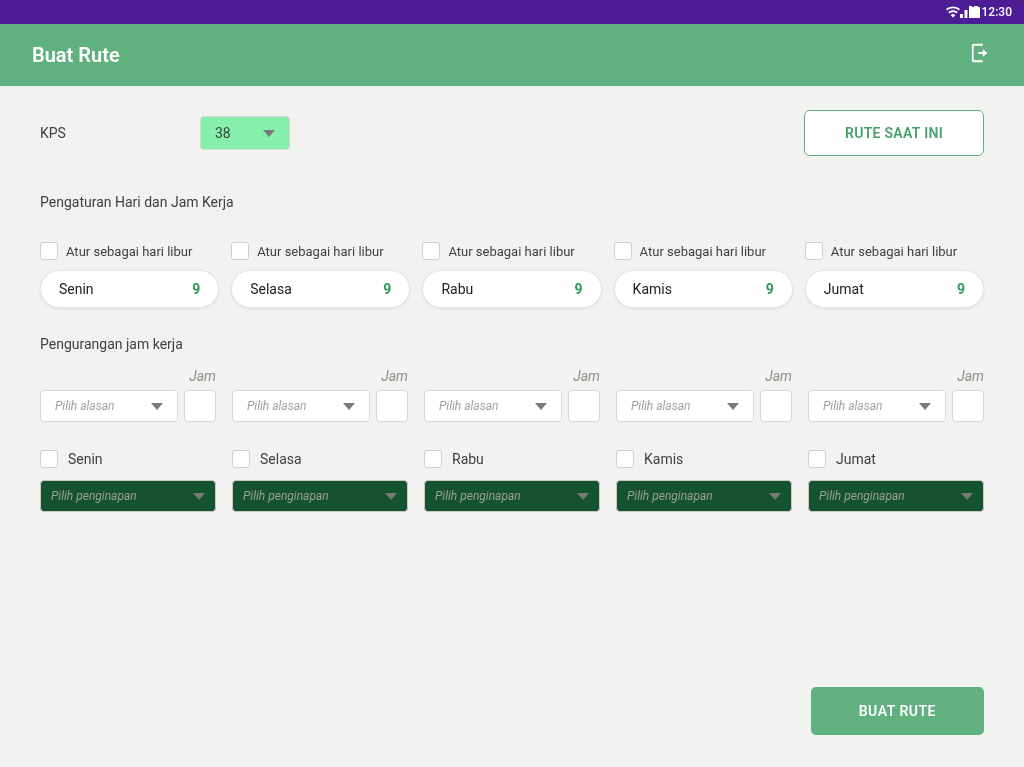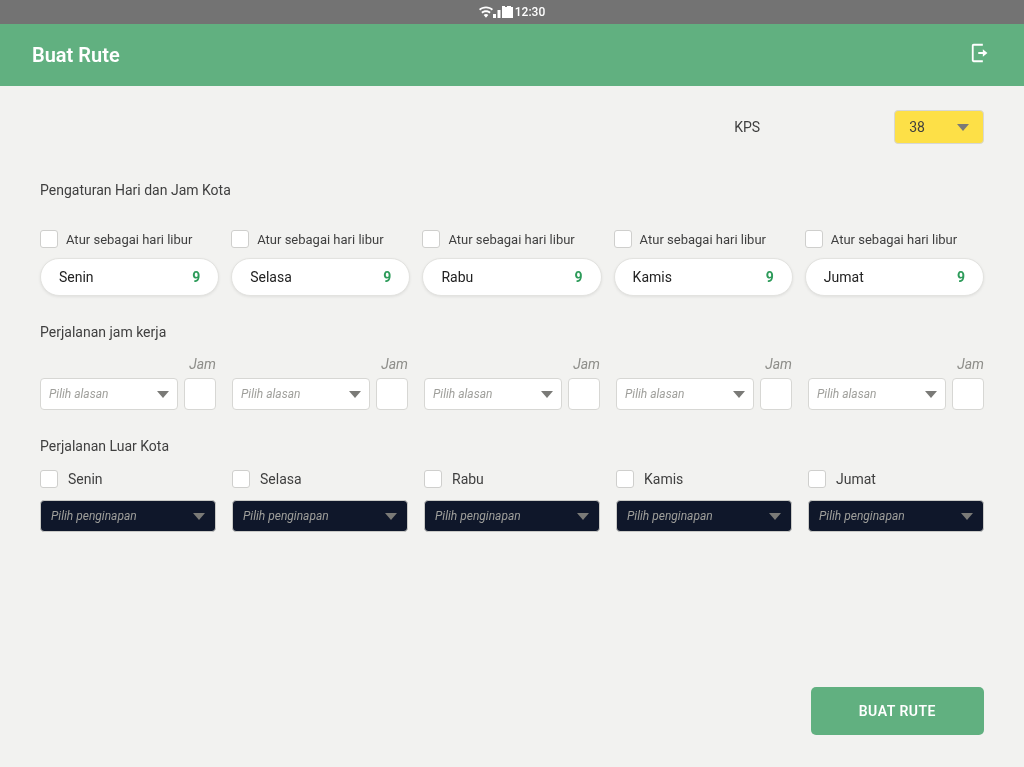--- a/index.html
+++ b/index.html
@@ -1,58 +1,58 @@
 <!DOCTYPE html>
 <html><head>
   <meta charset="utf-8">
   <style>
     * { box-sizing: border-box; margin: 0; padding: 0; font-family: -apple-system, BlinkMacSystemFont, "Segoe UI", Roboto, Helvetica, Arial, sans-serif; }
     body { width: 1024px; height: 767px; background: #f2f2f0; overflow: hidden; position: relative; }
     
-    .status-bar { height: 24px; background: #737373; display: flex; justify-content: center; align-items: center; padding: 0 12px; color: #fff; font-size: 12px; }
+    .status-bar { height: 24px; background: #4c1d95; display: flex; justify-content: flex-end; align-items: center; padding: 0 12px; color: #fff; font-size: 12px; }
     .status-bar svg { fill: #fff; }
     .status-time { font-weight: 500; margin-left: 2px; }
     
     .app-bar { height: 62px; background: #61b080; display: flex; align-items: center; justify-content: space-between; padding: 0 32px; }
     .app-title { color: #fff; font-size: 20px; font-weight: 600; }
     .exit-icon { cursor: pointer; }
     
     .content { padding: 24px 40px; }
     
     .row { display: flex; align-items: center; margin-bottom: 12px; justify-content: flex-end; }
     .kps-row { margin-bottom: 38px; }
     .kps-label { color: #3f3f3f; font-size: 14px; width: 160px; }
-    .kps-select { background: #fde047; border: 1px solid #d7d7d4; border-radius: 4px; padding: 8px 14px; display: flex; align-items: center; gap: 32px; cursor: pointer; font-size: 14px; color: #3f3f3f; }
+    .kps-select { background: #86efac; border: 1px solid #d7d7d4; border-radius: 4px; padding: 8px 14px; display: flex; align-items: center; gap: 32px; cursor: pointer; font-size: 14px; color: #3f3f3f; }
     .dropdown-arrow { width: 0; height: 0; border-left: 6px solid transparent; border-right: 6px solid transparent; border-top: 7px solid #7a7a77; }
     .current-route-btn { margin-left: auto; border: 1.5px solid #61b080; border-radius: 6px; background: #fff; color: #46a06a; font-size: 14px; font-weight: 600; padding: 14px 40px; cursor: pointer; letter-spacing: 0.3px; }
     
     .section-label { color: #3f3f3f; font-size: 14px; margin-bottom: 16px; }
     
     .days-row { display: flex; gap: 12px; margin-bottom: 28px; margin-top: 32px; }
     .day-col { flex: 1; display: flex; flex-direction: column; gap: 10px; }
     .holiday-row { display: flex; align-items: center; gap: 8px; }
     .checkbox { width: 18px; height: 18px; border: 1.5px solid #cfcfcd; border-radius: 3px; background: #fff; cursor: pointer; flex-shrink: 0; }
     .holiday-label { font-size: 13px; color: #3f3f3f; }
     .day-pill { background: #fff; border: 1px solid #e3e3e0; border-radius: 22px; padding: 10px 18px; display: flex; justify-content: space-between; align-items: center; box-shadow: 0 1px 3px rgba(0,0,0,0.08); }
     .day-name { font-size: 14px; color: #222; }
     .day-hours { font-size: 14px; font-weight: 700; color: #2d9b5a; }
     
     .reduction-row { display: flex; gap: 16px; margin-bottom: 28px; }
     .reduction-col { flex: 1; }
     .jam-label { text-align: right; font-size: 14px; color: #8d8d89; font-style: italic; margin-bottom: 6px; }
     .reduction-inputs { display: flex; gap: 6px; }
-    .reason-select { flex: 1; background: #fff; border: 1px solid #d7d7d4; border-radius: 4px; padding: 8px 8px; display: flex; align-items: center; justify-content: space-between; cursor: pointer; }
+    .reason-select { flex: 1; background: #fff; border: 1px solid #d7d7d4; border-radius: 4px; padding: 8px 14px; display: flex; align-items: center; justify-content: space-between; cursor: pointer; }
     .reason-placeholder { font-size: 12px; color: #9f9f9b; font-style: italic; }
     .jam-input { width: 32px; background: #fff; border: 1px solid #d7d7d4; border-radius: 4px; }
     
     .travel-row { display: flex; gap: 16px; }
     .travel-col { flex: 1; display: flex; flex-direction: column; gap: 12px; }
     .travel-day-row { display: flex; align-items: center; gap: 10px; }
     .travel-day-label { font-size: 14px; color: #3f3f3f; }
-    .lodging-select { background: #0f172a; border: 1px solid #c9c9c6; border-radius: 4px; padding: 8px 10px; display: flex; align-items: center; justify-content: space-between; cursor: not-allowed; }
+    .lodging-select { background: #14532d; border: 1px solid #c9c9c6; border-radius: 4px; padding: 8px 10px; display: flex; align-items: center; justify-content: space-between; cursor: not-allowed; }
     .lodging-placeholder { font-size: 12px; color: #9f9f9b; font-style: italic; }
     
     .create-btn { position: absolute; right: 40px; bottom: 32px; background: #61b080; color: #fff; border: none; border-radius: 5px; padding: 16px 48px; font-size: 14px; font-weight: 600; letter-spacing: 0.5px; cursor: pointer; }
   </style>
 </head>
 <body>
 
 <div class="status-bar">
   <svg width="14" height="12" viewBox="0 0 24 20">
       <path d="M12 20l-4-5c2-2 6-2 8 0l-4 5zm-8-10c4-4 12-4 16 0l-2 2.5c-3-3-9-3-12 0L4 10zm-4-5c6-6 18-6 24 0l-2 2.5C17 2.5 7 2.5 2 7.5L0 5z"></path>
@@ -75,23 +75,24 @@
   </div>
 </div>
 
 <div class="content">
   <div class="row kps-row">
     <div class="kps-label">KPS</div>
     <div class="kps-select">
       <span>38</span>
       <span class="dropdown-arrow"></span>
     </div>
-  </div>
-
-  <div class="section-label">Pengaturan Hari dan Jam Kota</div>
+    <button class="current-route-btn">RUTE SAAT INI</button>
+  </div>
+
+  <div class="section-label">Pengaturan Hari dan Jam Kerja</div>
   <div class="days-row">
     <div class="day-col">
       <div class="holiday-row">
         <div class="checkbox"></div>
         <span class="holiday-label">Atur sebagai hari libur</span>
       </div>
       <div class="day-pill">
         <span class="day-name">Senin</span>
         <span class="day-hours">9</span>
       </div>
@@ -131,21 +132,21 @@
         <div class="checkbox"></div>
         <span class="holiday-label">Atur sebagai hari libur</span>
       </div>
       <div class="day-pill">
         <span class="day-name">Jumat</span>
         <span class="day-hours">9</span>
       </div>
     </div>
   </div>
 
-  <div class="section-label">Perjalanan jam kerja</div>
+  <div class="section-label">Pengurangan jam kerja</div>
   <div class="reduction-row">
     <div class="reduction-col">
       <div class="jam-label">Jam</div>
       <div class="reduction-inputs">
         <div class="reason-select">
           <span class="reason-placeholder">Pilih alasan</span>
           <span class="dropdown-arrow"></span>
         </div>
         <div class="jam-input"></div>
       </div>
@@ -185,21 +186,20 @@
       <div class="reduction-inputs">
         <div class="reason-select">
           <span class="reason-placeholder">Pilih alasan</span>
           <span class="dropdown-arrow"></span>
         </div>
         <div class="jam-input"></div>
       </div>
     </div>
   </div>
 
-  <div class="section-label">Perjalanan Luar Kota</div>
   <div class="travel-row">
     <div class="travel-col">
       <div class="travel-day-row">
         <div class="checkbox"></div>
         <span class="travel-day-label">Senin</span>
       </div>
       <div class="lodging-select">
         <span class="lodging-placeholder">Pilih penginapan</span>
         <span class="dropdown-arrow"></span>
       </div>

